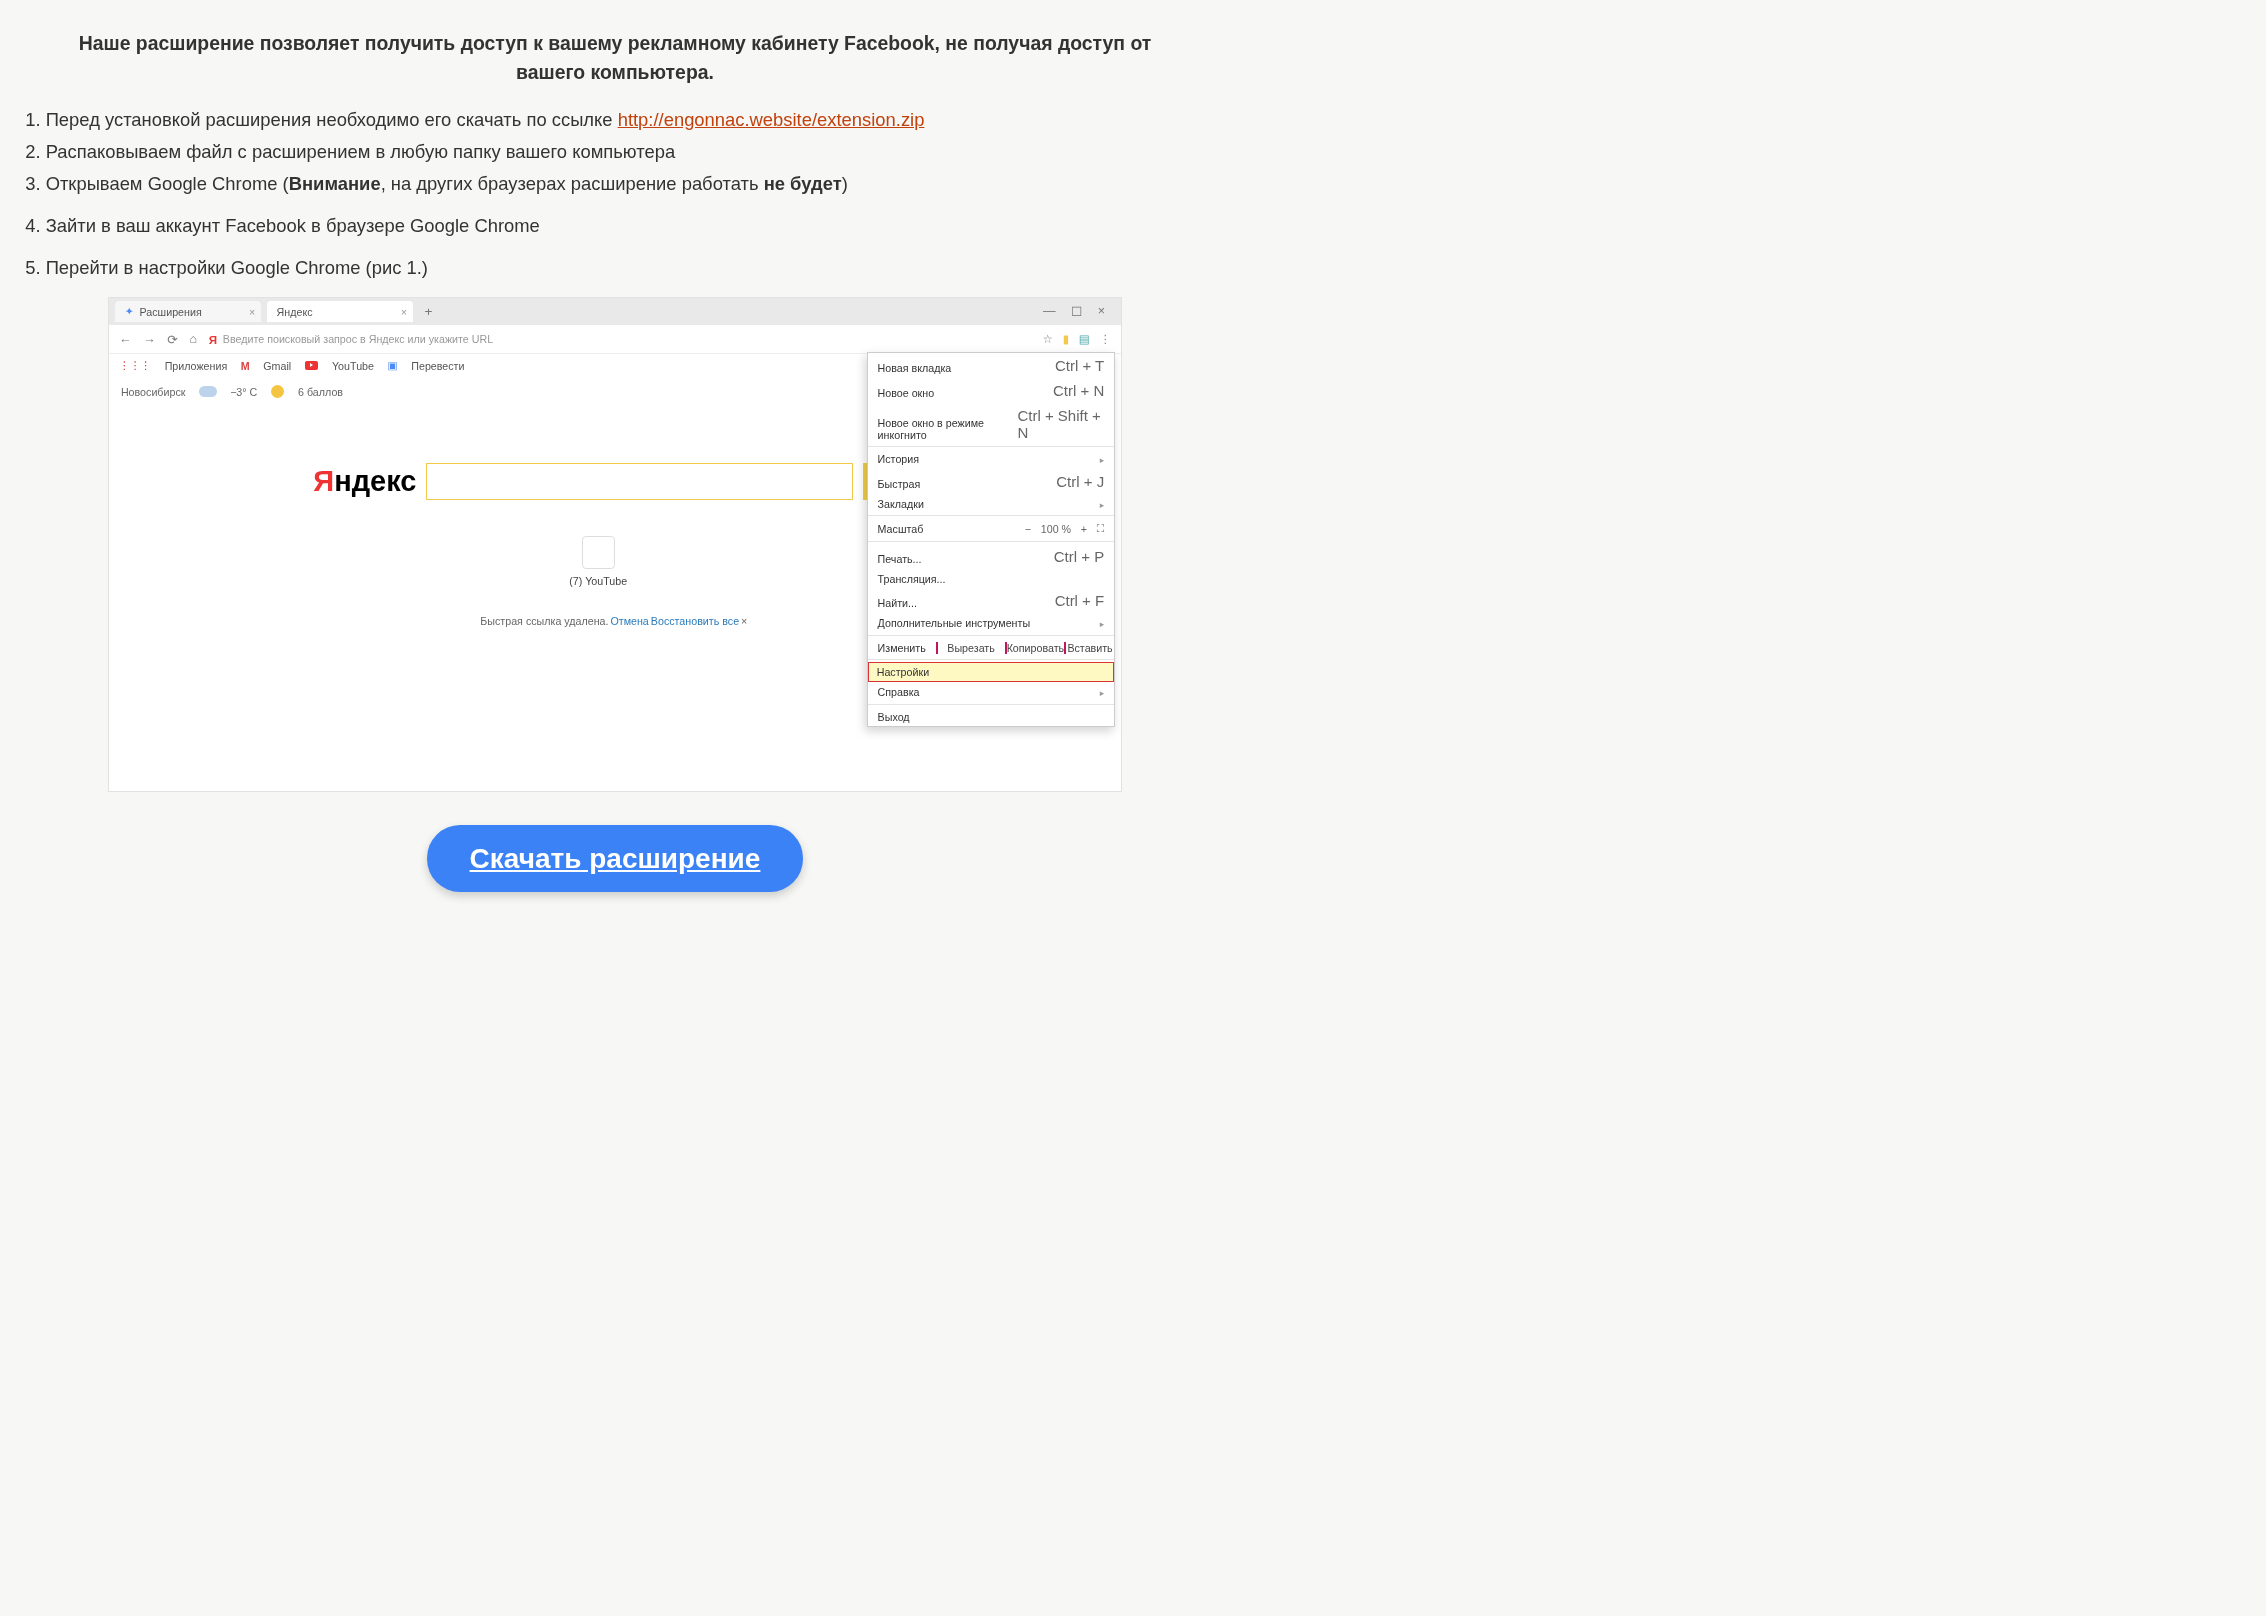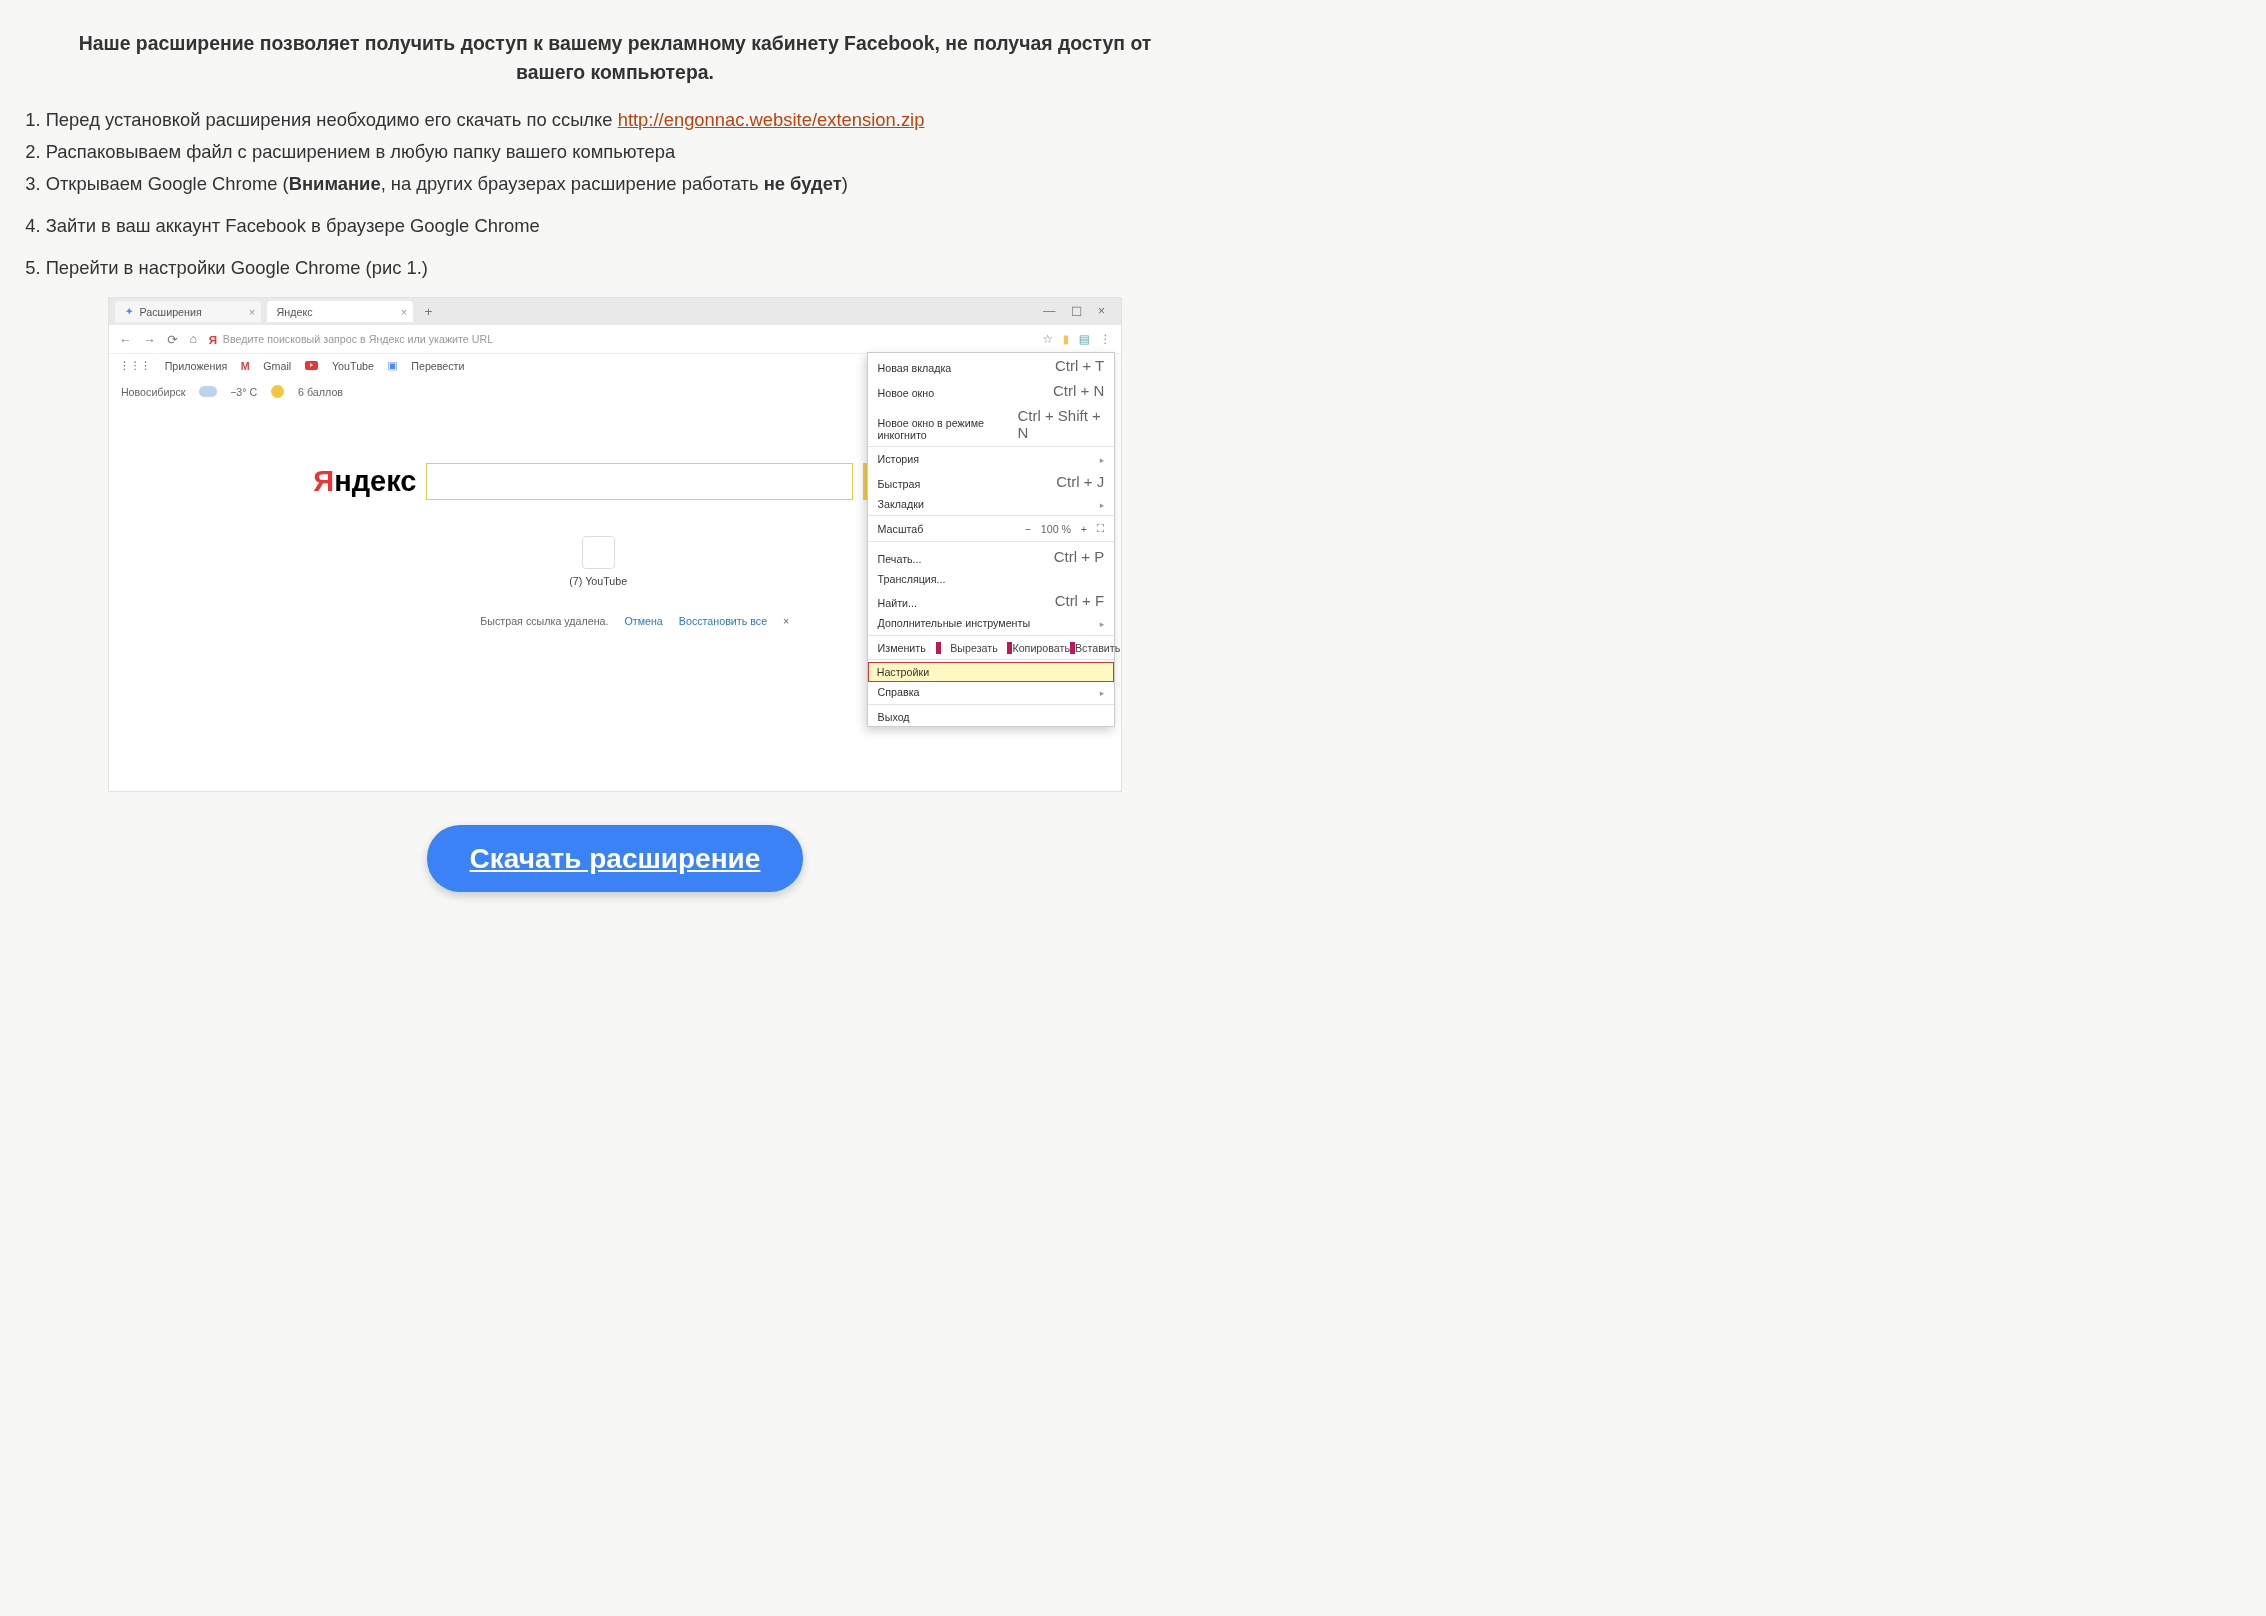--- a/index.html
+++ b/index.html
@@ -58,37 +58,37 @@
 .sun { width: 13.6px; height: 13.6px; background: #f4c542; border-radius: 50%; display: inline-block; }
 
 .yandex-wrap { position: absolute; left: 204px; top: 165px; display: flex; align-items: center; gap: 9.7px; }
 .yandex-logo { font-size: 29px; font-weight: bold; color: #000; }
 .yandex-logo .ya-first { color: #e33; }
 .searchbox { width: 427px; height: 37px; border: 1.9px solid #f2c94c; }
 .findbtn { height: 37px; padding: 0 17.5px; background: #f2cf4a; display: flex; align-items: center; font-size: 13.6px; color: #333; border-right: 13.6px solid #f2cf4a; clip-path: polygon(0 0, 100% 0, 92% 50%, 100% 100%, 0 100%); }
 .yt-tile { position: absolute; left: 460px; top: 238px; text-align: right; font-size: 10.7px; color: #444; }
 .yt-tile .box { width: 33px; height: 33px; border: 1px solid #ddd; border-radius: 3.9px; margin: 0 auto 5.8px; display: flex; align-items: center; justify-content: center; }
 .yt-tile .box .yt { width: 15.5px; height: 10.7px; }
-.quickdel { position: absolute; left: 371px; top: 317px; font-size: 10.7px; color: #666; display: flex; gap: 16px; align-items: center; }
+.quickdel { position: absolute; left: 371px; top: 317px; font-size: 10.7px; color: #666; display: flex; gap: 2px; align-items: center; }
 .quickdel .lnk { color: #2a7bbd; }
 
 .menu {
   position: absolute; right: 5.8px; top: 54px; width: 248px; background: #fff;
   border: 1px solid #ccc; box-shadow: -1.9px 3.9px 9.7px rgba(0,0,0,.18);
   font-size: 10.7px; color: #333;
 }
 .menu .row { display: flex; justify-content: space-between; padding: 3.9px 9.7px; align-items: flex-end; min-height: 19.4px; }
 .menu .sep { height: 1px; background: #e4e4e4; margin: 1.9px 0; }
 .menu .short { color: #666; font-size: 15px; }
 .menu .zoomrow { display: flex; justify-content: space-between; padding: 3.9px 9.7px; align-items: center; }
 .menu .zoomctl { display: flex; gap: 9.7px; align-items: center; color: #666; }
 .menu .editrow { display: flex; padding: 3.9px 0; }
 .menu .editrow span:first-child { padding: 0 9.7px; }
 .menu .editbtns { display: flex; flex: 1; }
-.menu .editbtns span { flex: 1; text-align: center; border-left: 5px solid #be185d; color: #444; }
+.menu .editbtns span { flex: 1; text-align: center; border-left: 2px solid #be185d; color: #444; }
 .menu .highlight { background: #fef9c3; border: 1.9px solid #d33; padding: 2.9px 7.8px; }
 .menu .arrow { color: #999; font-size: 8.7px; }
 
 .cta-wrap { text-align: center; margin-top: 33px; }
 .cta {
   display: inline-block; background: #3b82f6; color: #fff; font-size: 28px; font-weight: bold;
   padding: 17.5px 43px; border-radius: 33px; border: none; cursor: pointer;
   box-shadow: 0 3.9px 9.7px rgba(0,0,0,.18);
   text-decoration: underline;
 }

